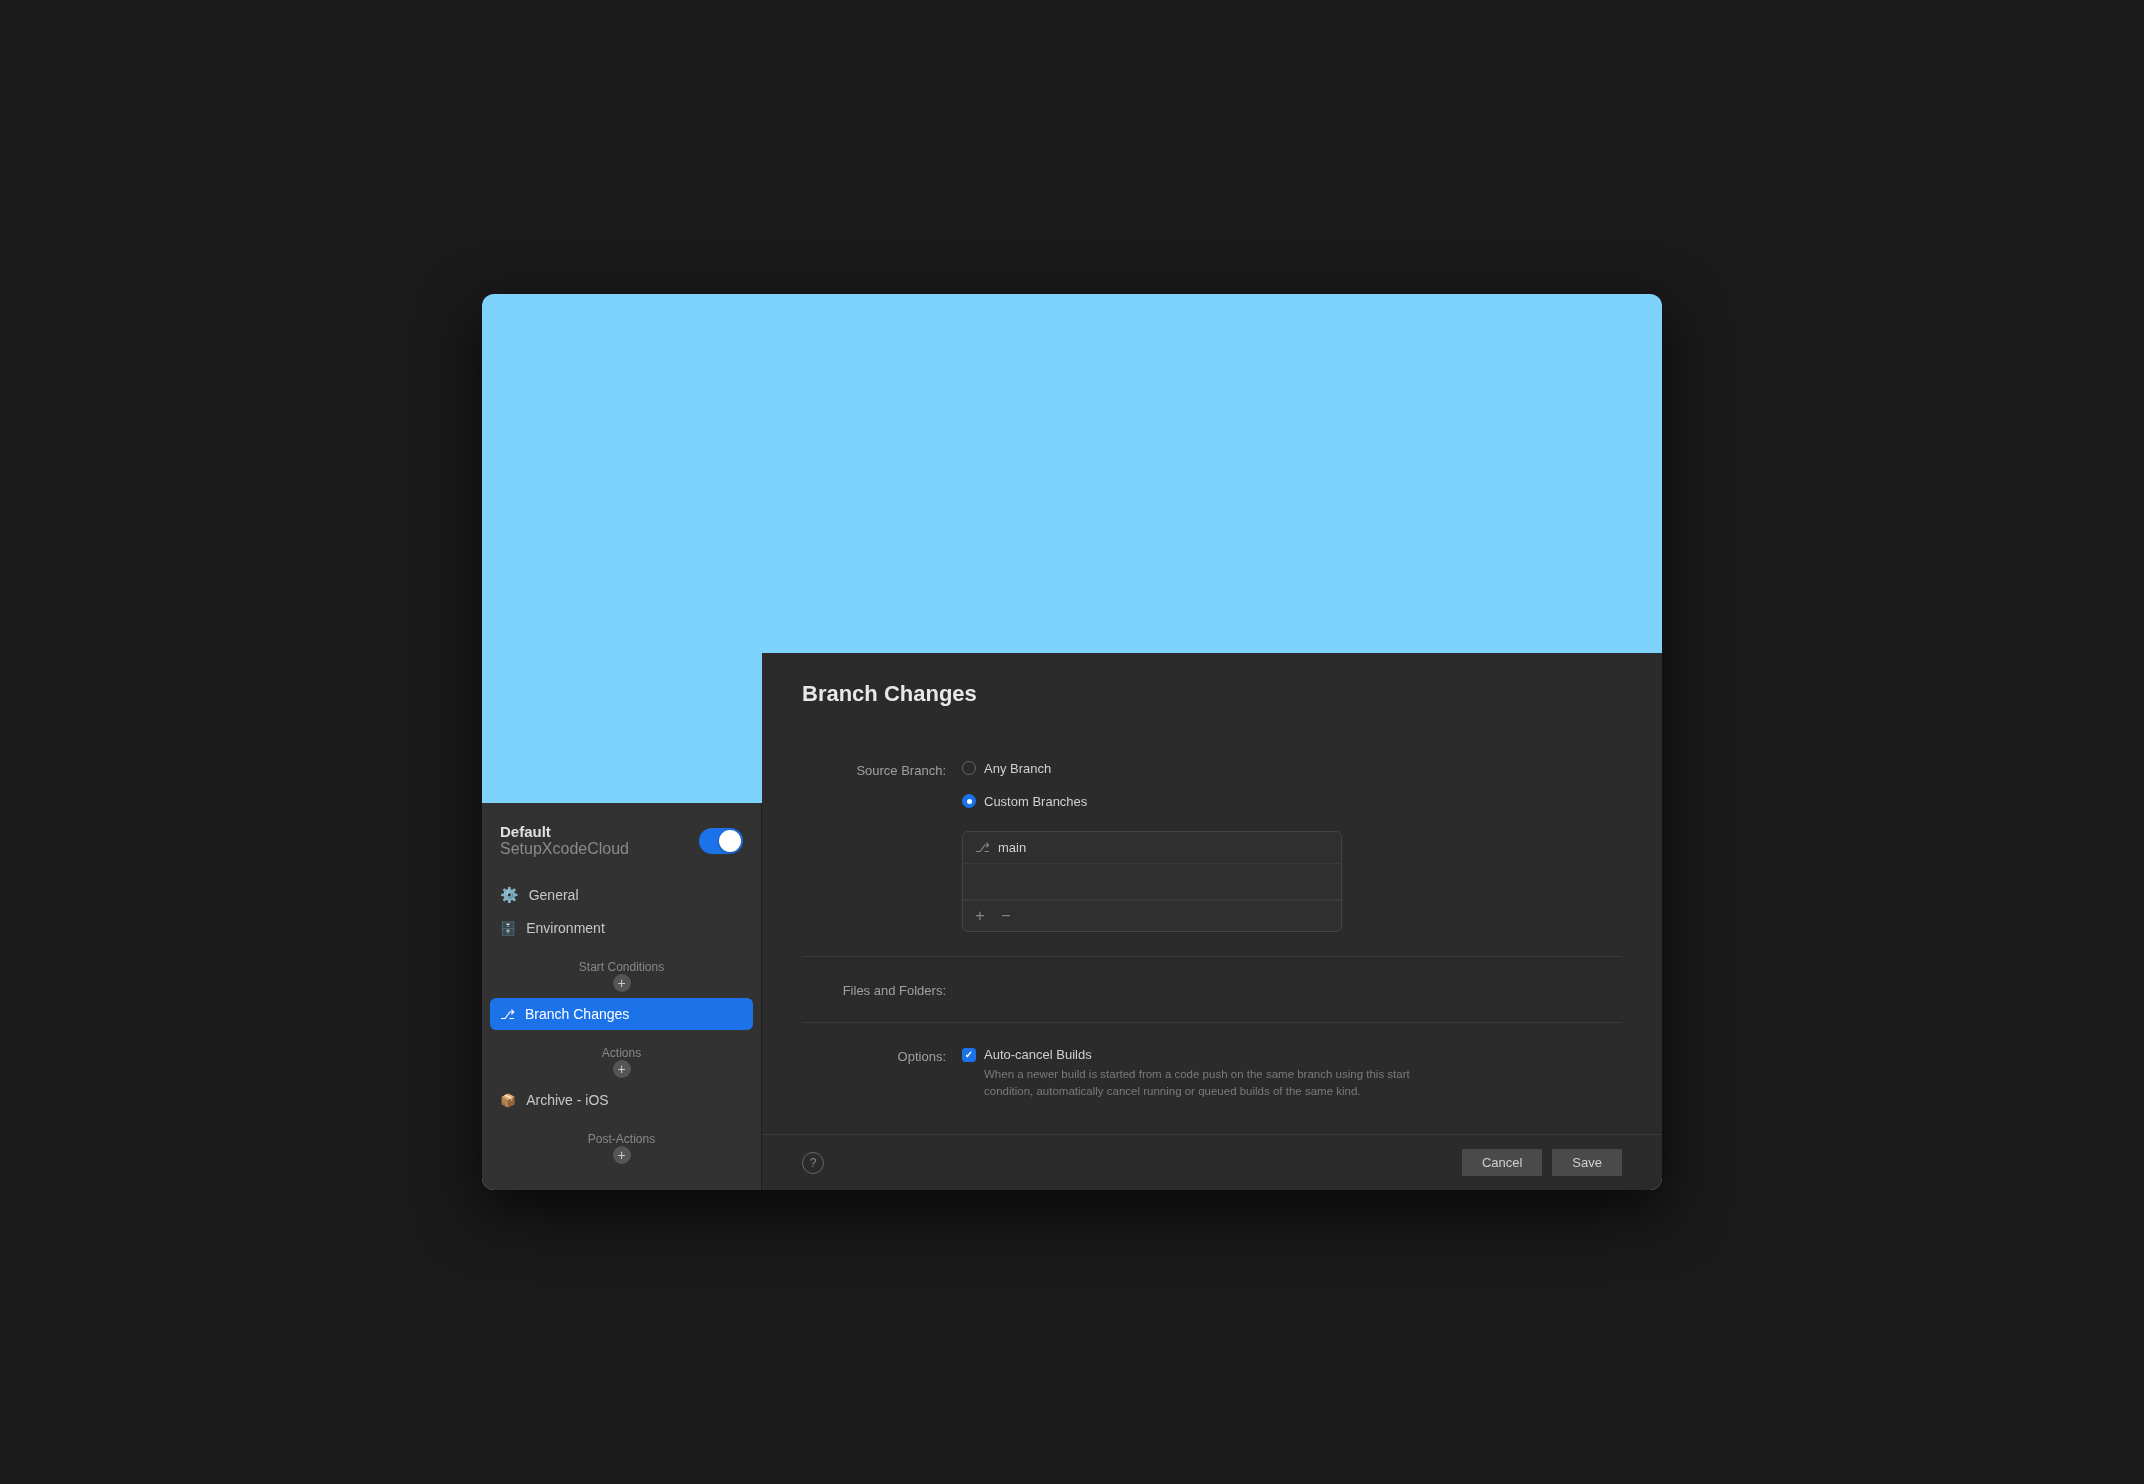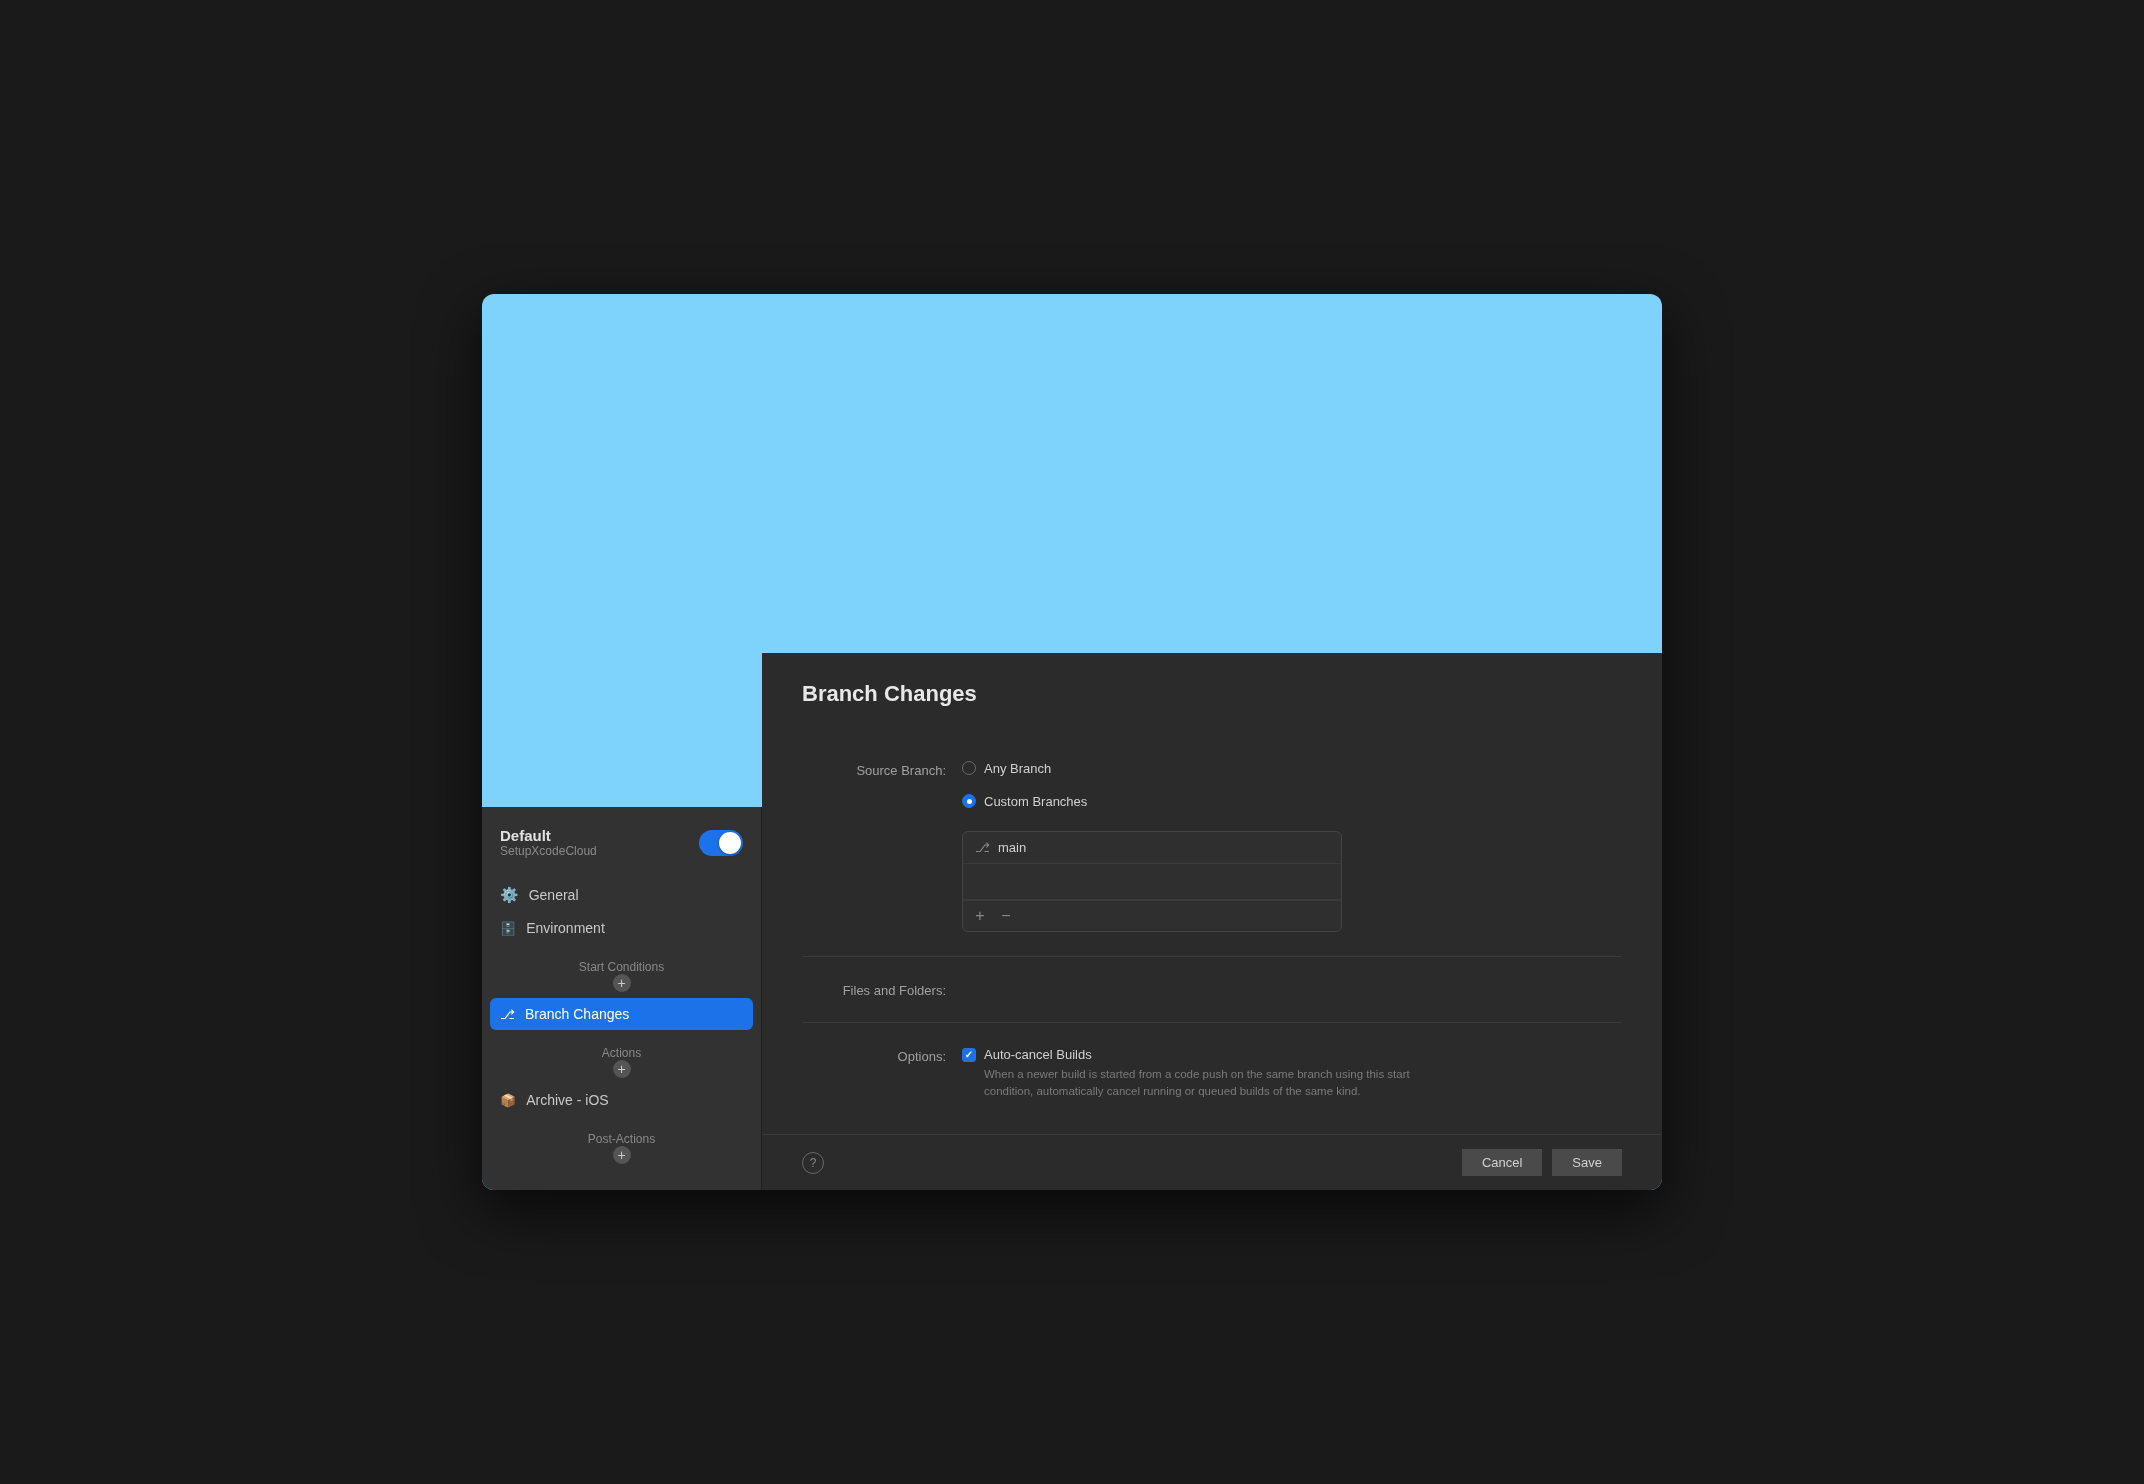--- a/index.html
+++ b/index.html
@@ -48,21 +48,21 @@
     }
 
     .sidebar-title {
       color: #e0e0e0;
       font-size: 15px;
       font-weight: 600;
     }
 
     .sidebar-subtitle {
       color: #8a8a8a;
-      font-size: 12px;
+      font-size: 16px;
     }
 
     .toggle-switch {
       width: 44px;
       height: 26px;
       background: #1c72e8;
       border-radius: 13px;
       position: relative;
       cursor: pointer;
       flex-shrink: 0;

